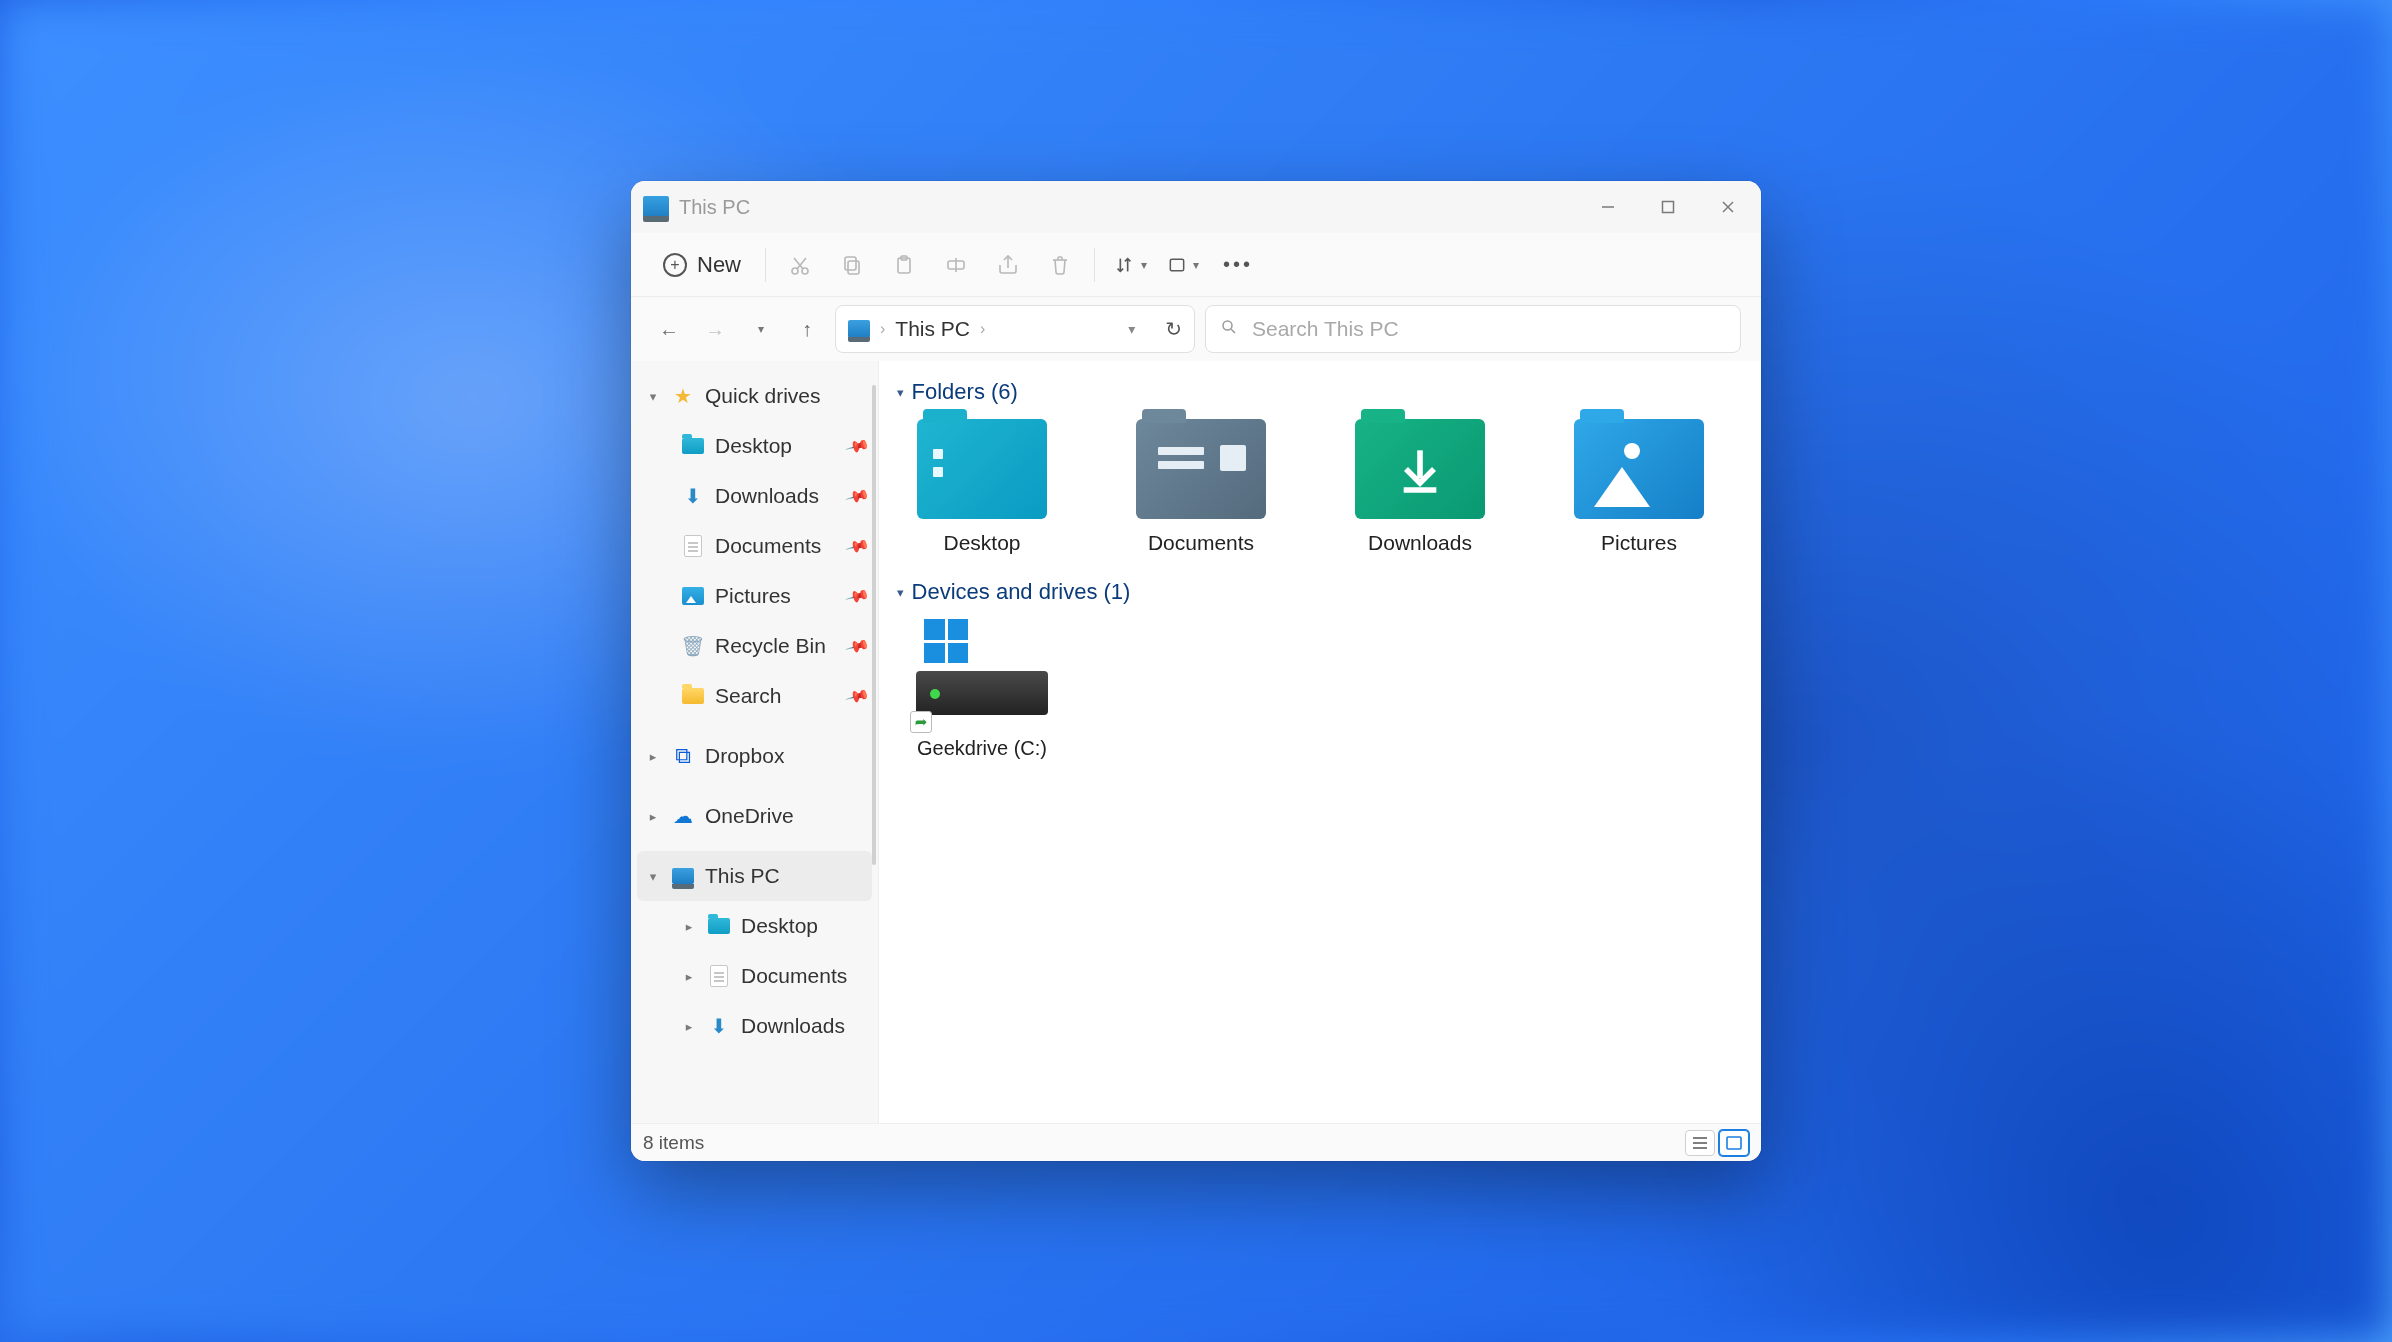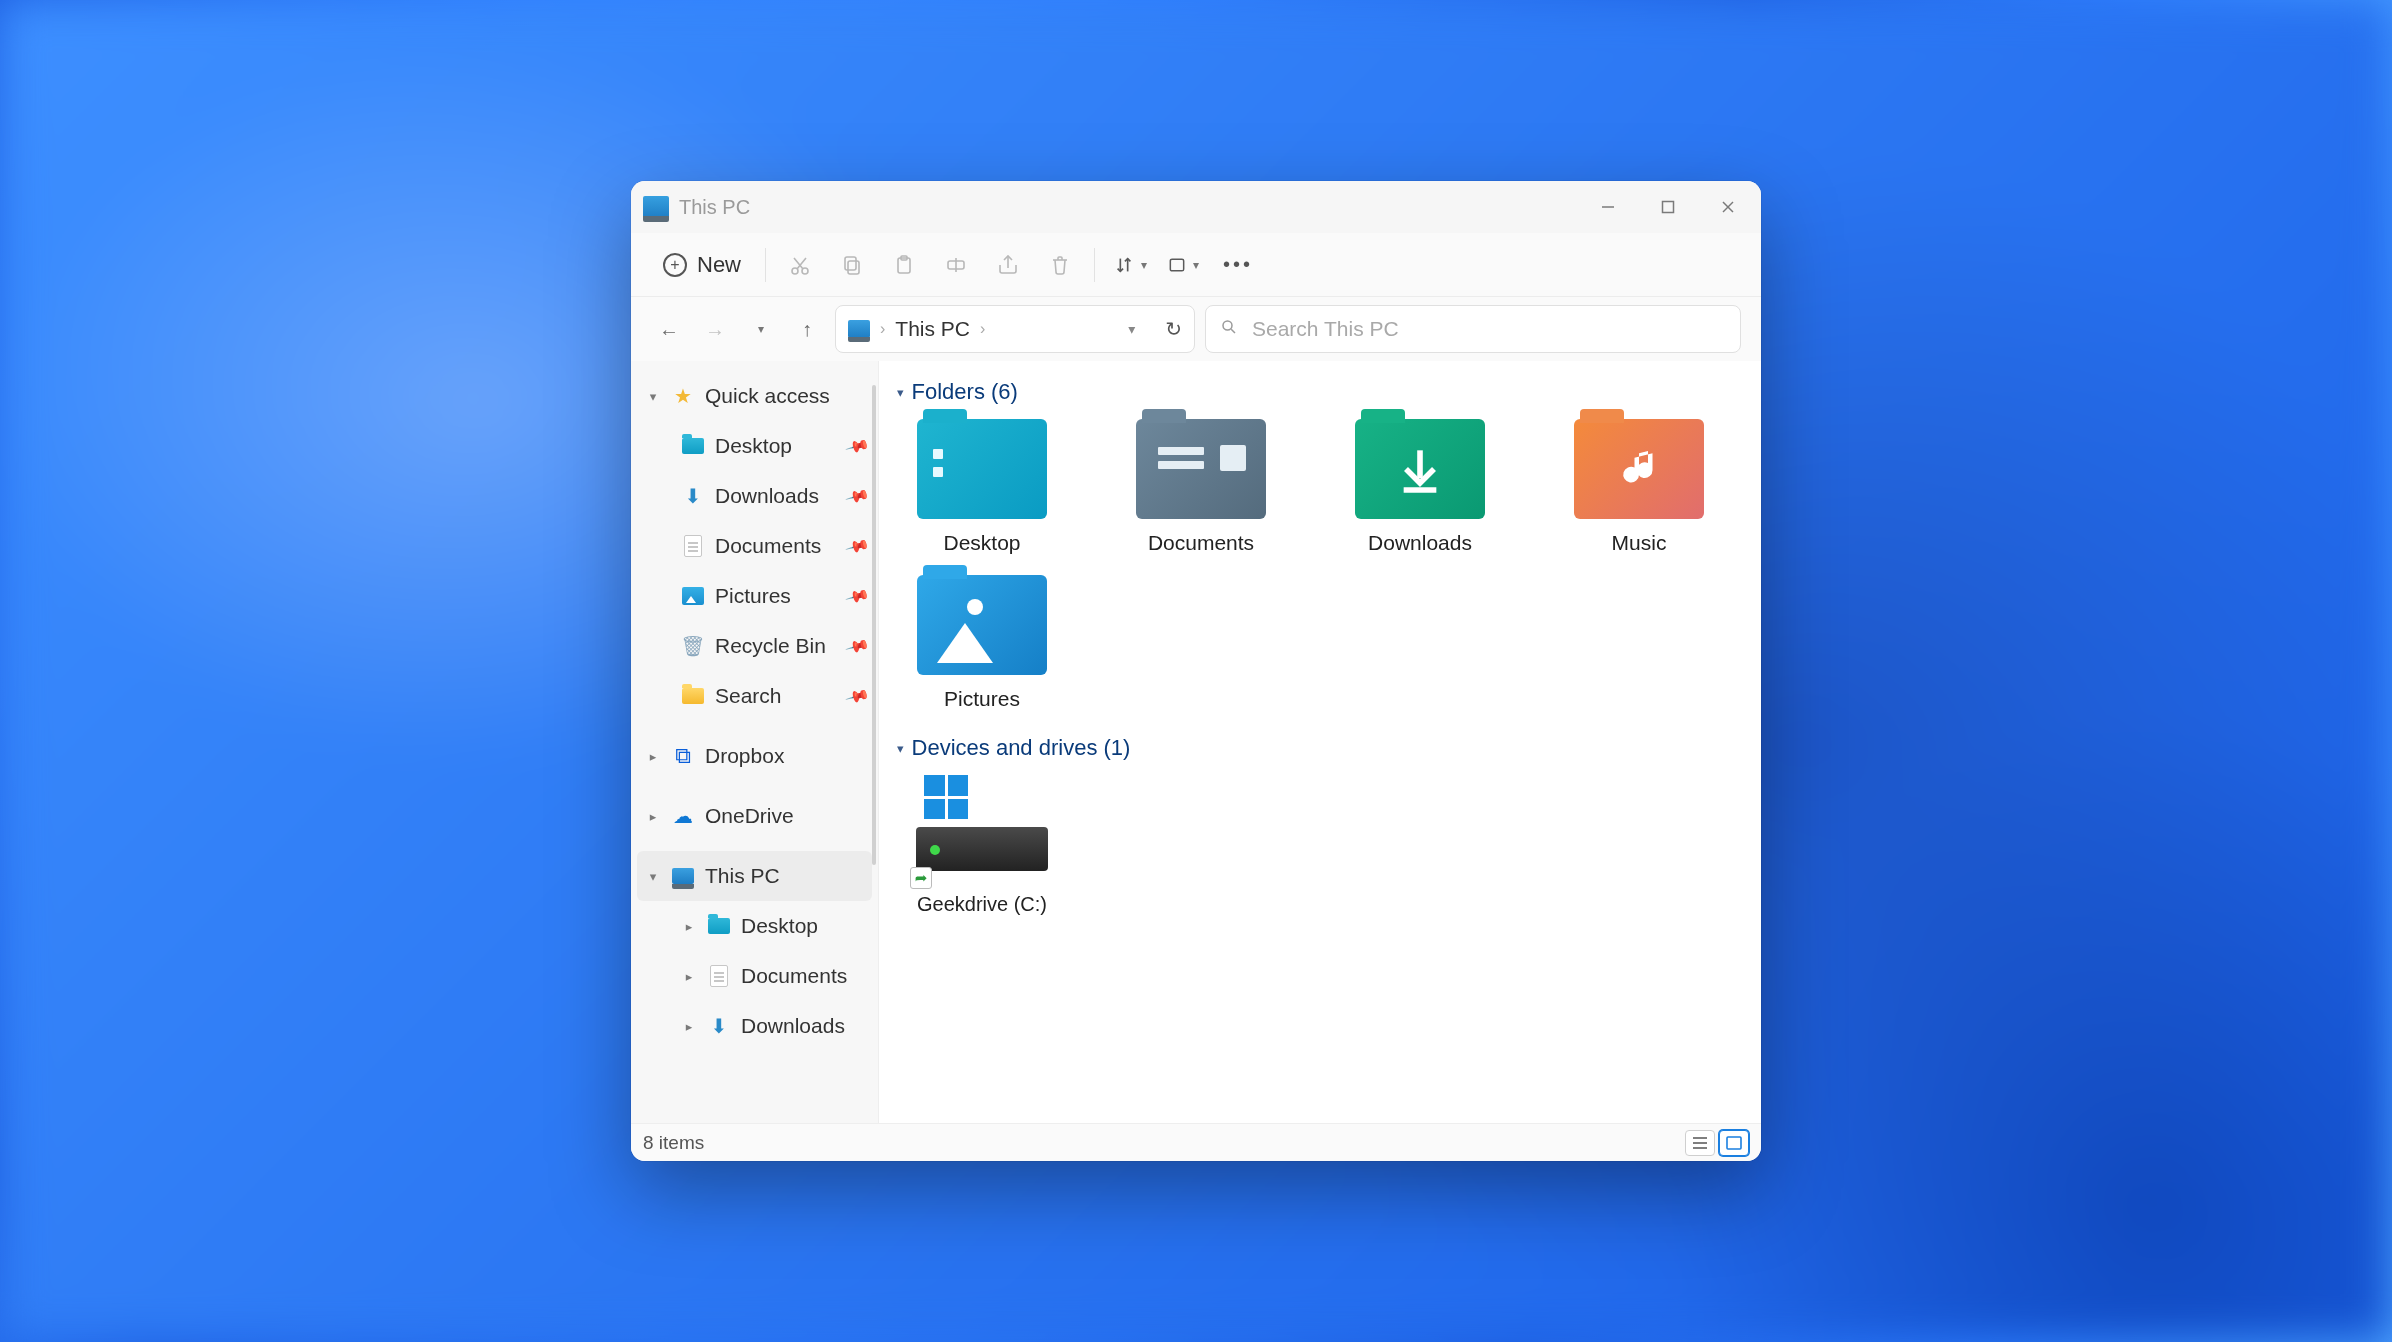--- a/index.html
+++ b/index.html
@@ -307,21 +307,21 @@
     </div>
   </div>
 
   <div class="body">
     <div class="sidebar">
       <div class="sb-scroll-indicator"></div>
 
       <div class="sb-item">
         <span class="chev">▾</span>
         <span class="sb-ico ico-star">★</span>
-        <span>Quick access</span>
+        <span>Quick drives</span>
       </div>
       <div class="sb-item child">
         <span class="sb-ico">
             <span class="ico-folder-blue"></span>
           </span>
         <span>Desktop</span>
         <span class="pin">📌</span>
       </div>
       <div class="sb-item child">
         <span class="sb-ico" style="color:#2a8ac8;">⬇</span>
@@ -419,29 +419,20 @@
             <div class="fi-tab"></div>
             <svg width="56" height="56" viewBox="0 0 24 24" fill="none" stroke="#fff" stroke-width="2.4">
                 <line x1="12" y1="4" x2="12" y2="16"></line>
                 <polyline points="6,12 12,18 18,12"></polyline>
                 <line x1="5" y1="21" x2="19" y2="21"></line>
               </svg>
           </div>
           <div class="folder-label">Downloads</div>
         </div>
         <div class="folder-item">
-          <div class="folder-icon fi-music">
-            <div class="fi-tab"></div>
-            <svg width="54" height="54" viewBox="0 0 24 24" fill="#fff">
-                <path d="M12 4v10.5a3.5 3.5 0 1 1-2-3.16V7l8-2v7.5a3.5 3.5 0 1 1-2-3.16V4l-4 1z"></path>
-              </svg>
-          </div>
-          <div class="folder-label">Music</div>
-        </div>
-        <div class="folder-item">
           <div class="folder-icon fi-pictures">
               <div class="fi-tab"></div>
             </div>
           <div class="folder-label">Pictures</div>
         </div>
       </div>
 
       <div class="section-header">
         <span class="chev">▾</span>
         <span>Devices and drives (1)</span>

